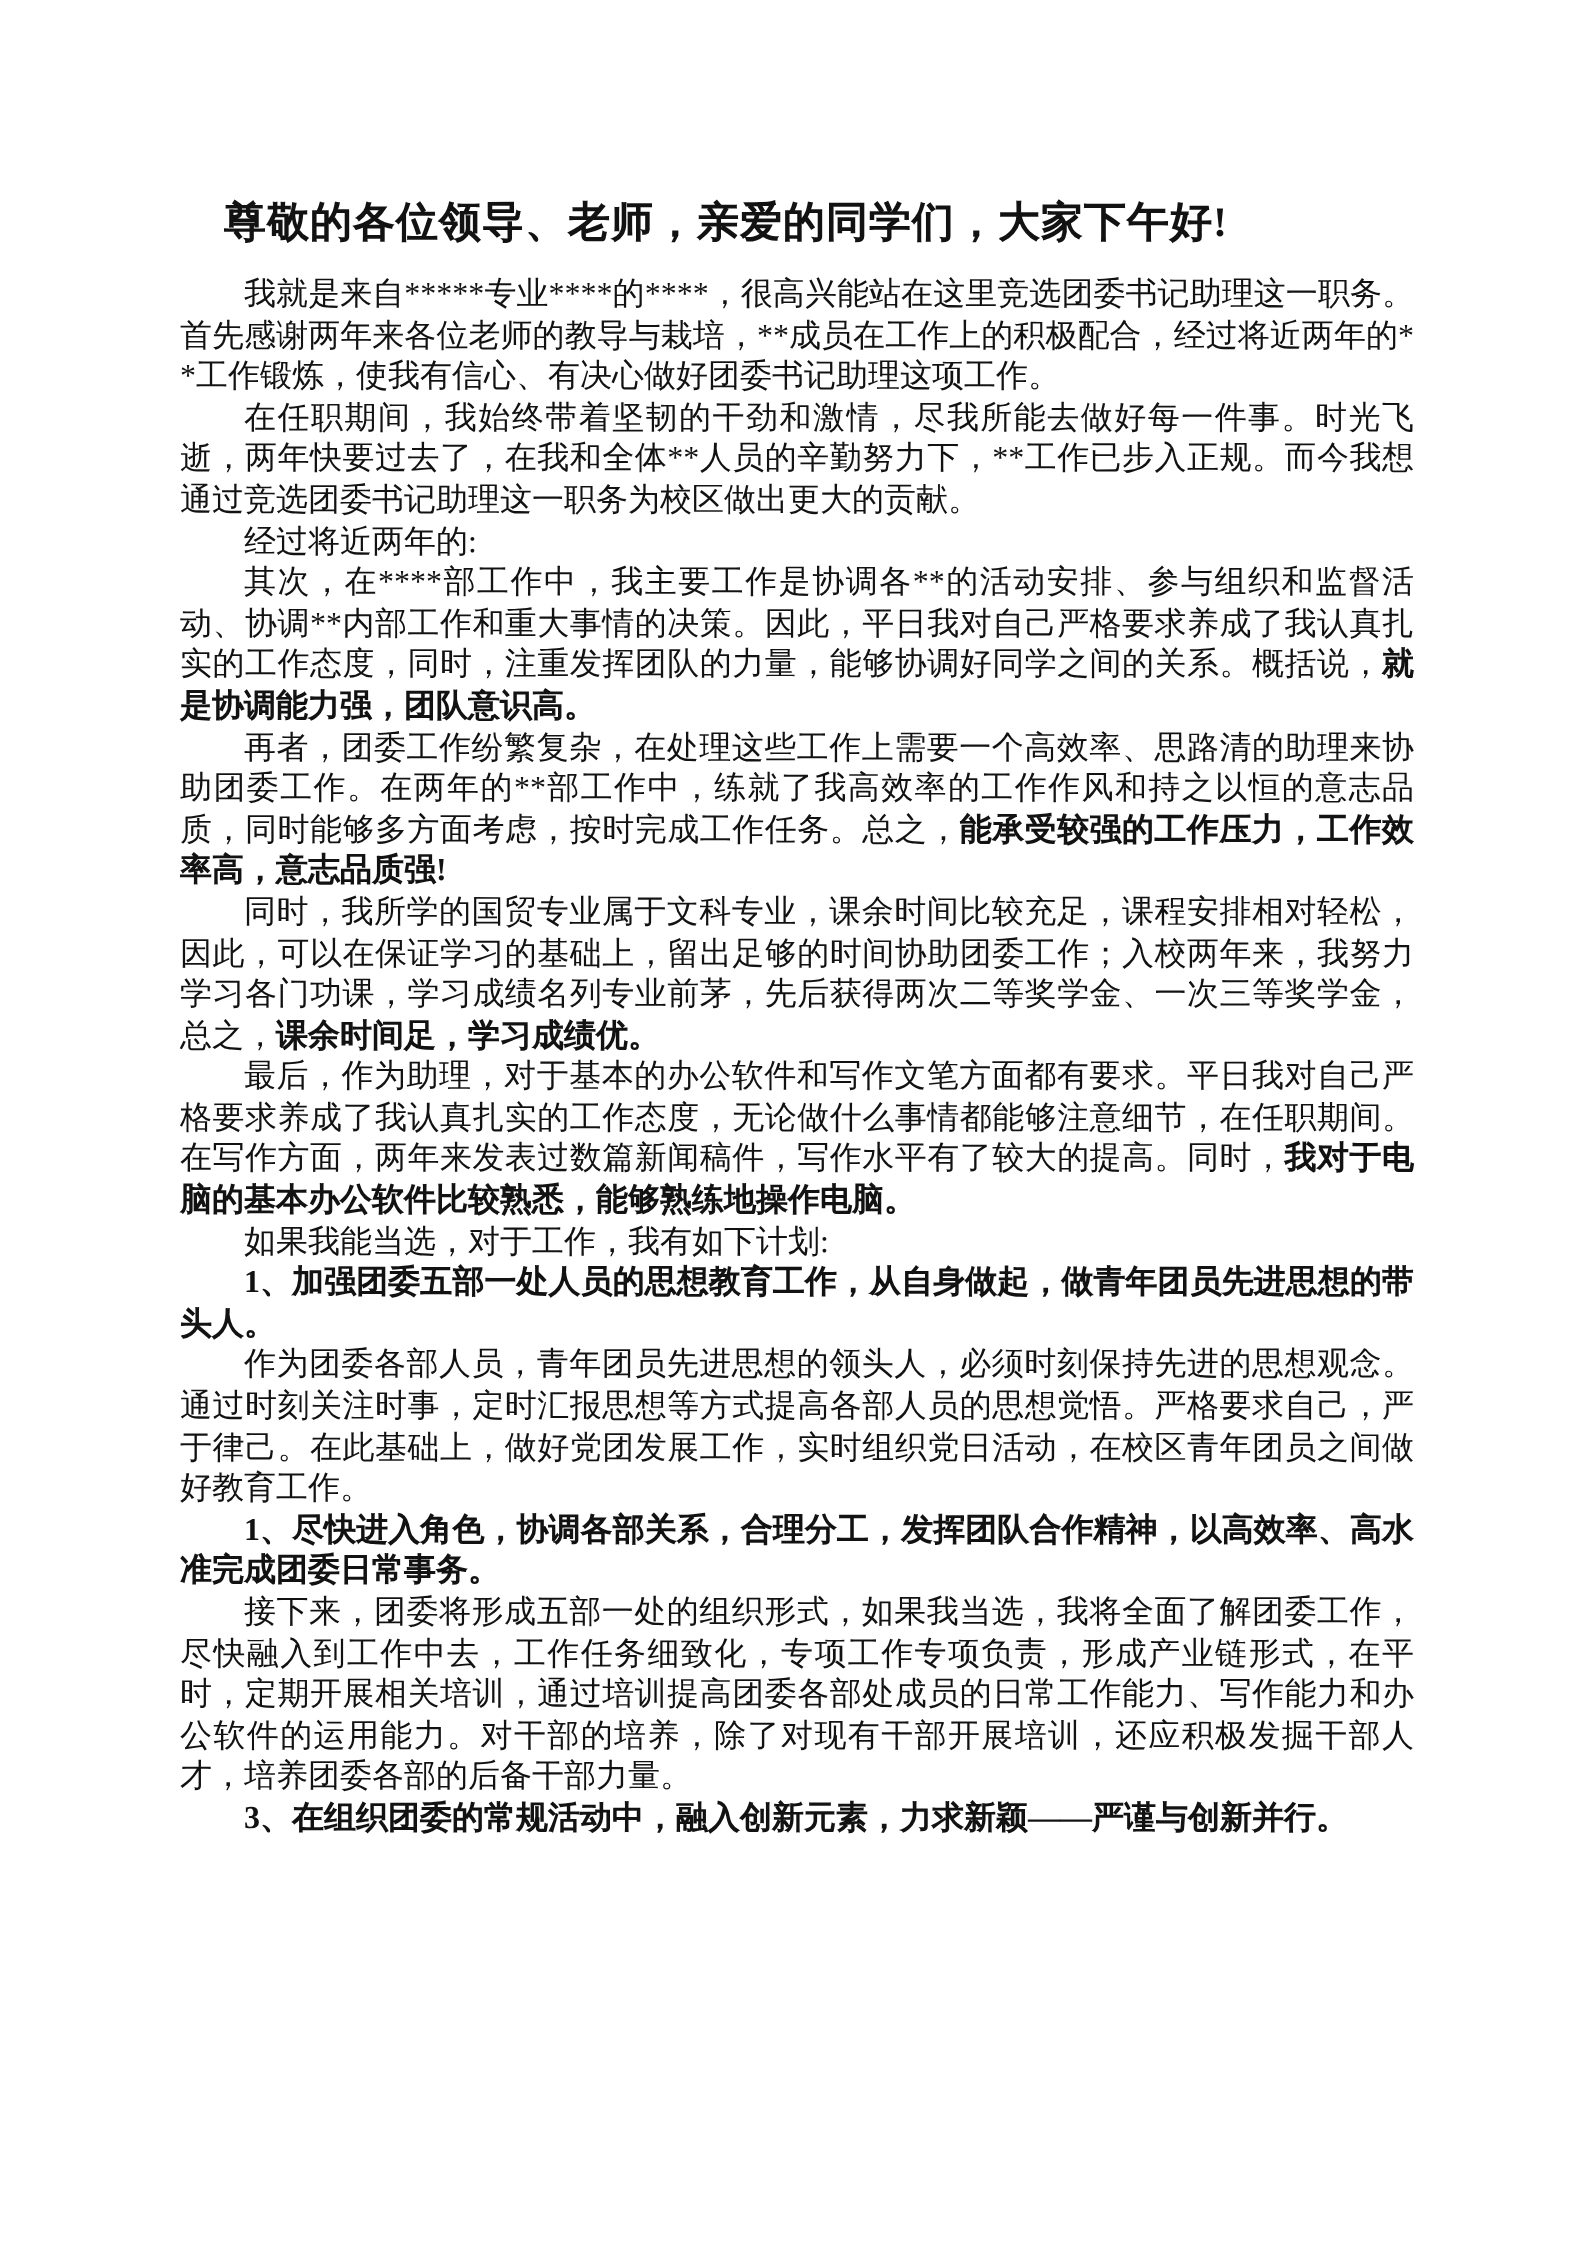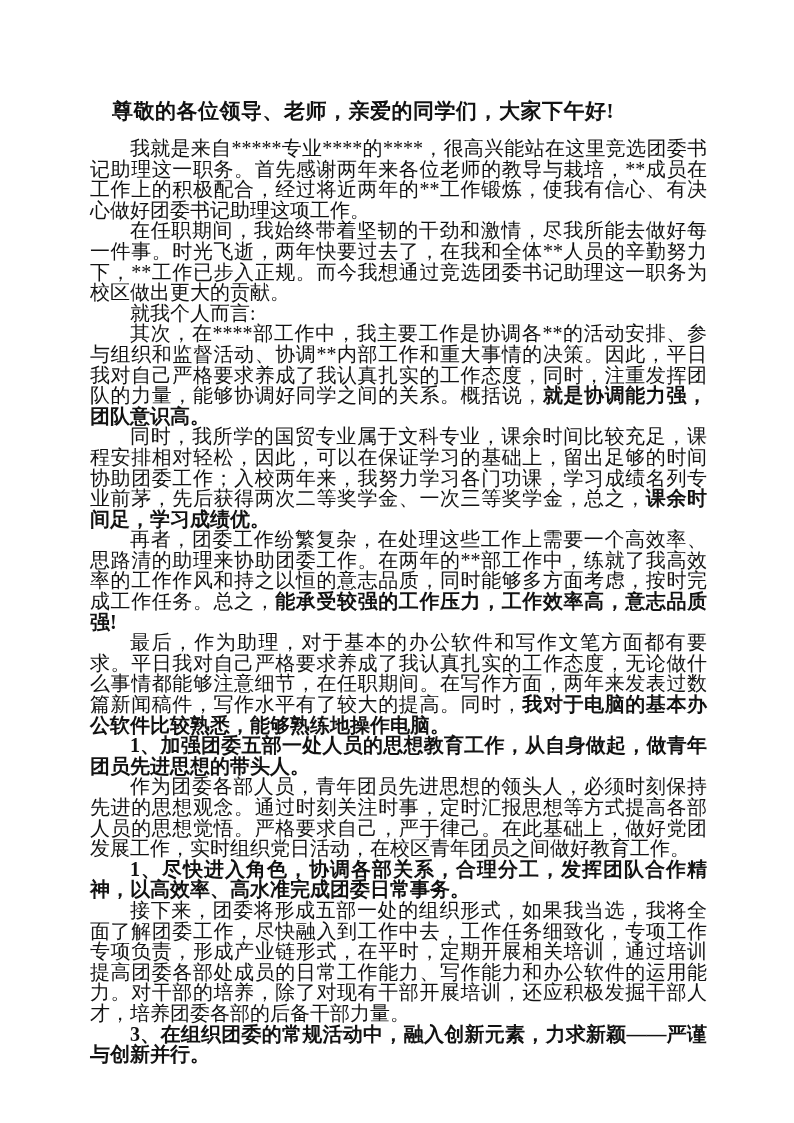--- a/index.html
+++ b/index.html
@@ -25,45 +25,46 @@
   .doc-title {
     font-size: 21px;
     font-weight: bold;
     line-height: 30px;
     margin: 0 0 12px 22px;
     letter-spacing: 0.5px;
     white-space: nowrap;
   }
   .doc-body p {
     margin: 0;
-    font-size: 20px;
+    font-size: 16px;
     line-height: 20.6px;
     text-indent: 2em;
     text-align: justify;
     text-justify: inter-ideograph;
     word-break: break-all;
   }
   .doc-body .bold {
     font-weight: bold;
   }
 </style>
 </head>
 <body>
 
 <div class="page">
   <div class="content">
     <h1 class="doc-title">尊敬的各位领导、老师，亲爱的同学们，大家下午好!</h1>
     <div class="doc-body">
         <p><span>我就是来自*****专业****的****，很高兴能站在这里竞选团委书记助理这一职务。首先感谢两年来各位老师的教导与栽培，**成员在工作上的积极配合，经过将近两年的**工作锻炼，使我有信心、有决心做好团委书记助理这项工作。</span></p>
         <p><span>在任职期间，我始终带着坚韧的干劲和激情，尽我所能去做好每一件事。时光飞逝，两年快要过去了，在我和全体**人员的辛勤努力下，**工作已步入正规。而今我想通过竞选团委书记助理这一职务为校区做出更大的贡献。</span></p>
-        <p><span>就我个人而言:</span></p>
+        <p><span>经过将近两年的:</span></p>
         <p><span>其次，在****部工作中，我主要工作是协调各**的活动安排、参与组织和监督活动、协调**内部工作和重大事情的决策。因此，平日我对自己严格要求养成了我认真扎实的工作态度，同时，注重发挥团队的力量，能够协调好同学之间的关系。概括说，</span><span class="bold">就是协调能力强，团队意识高。</span></p>
+        <p><span>再者，团委工作纷繁复杂，在处理这些工作上需要一个高效率、思路清的助理来协助团委工作。在两年的**部工作中，练就了我高效率的工作作风和持之以恒的意志品质，同时能够多方面考虑，按时完成工作任务。总之，</span><span class="bold">能承受较强的工作压力，工作效率高，意志品质强!</span></p>
         <p><span>同时，我所学的国贸专业属于文科专业，课余时间比较充足，课程安排相对轻松，因此，可以在保证学习的基础上，留出足够的时间协助团委工作；入校两年来，我努力学习各门功课，学习成绩名列专业前茅，先后获得两次二等奖学金、一次三等奖学金，总之，</span><span class="bold">课余时间足，学习成绩优。</span></p>
-        <p><span>再者，团委工作纷繁复杂，在处理这些工作上需要一个高效率、思路清的助理来协助团委工作。在两年的**部工作中，练就了我高效率的工作作风和持之以恒的意志品质，同时能够多方面考虑，按时完成工作任务。总之，</span><span class="bold">能承受较强的工作压力，工作效率高，意志品质强!</span></p>
         <p><span>最后，作为助理，对于基本的办公软件和写作文笔方面都有要求。平日我对自己严格要求养成了我认真扎实的工作态度，无论做什么事情都能够注意细节，在任职期间。在写作方面，两年来发表过数篇新闻稿件，写作水平有了较大的提高。同时，</span><span class="bold">我对于电脑的基本办公软件比较熟悉，能够熟练地操作电脑。</span></p>
+        <p><span>如果我能当选，对于工作，我有如下计划:</span></p>
         <p><span class="bold">1、加强团委五部一处人员的思想教育工作，从自身做起，做青年团员先进思想的带头人。</span></p>
         <p><span>作为团委各部人员，青年团员先进思想的领头人，必须时刻保持先进的思想观念。通过时刻关注时事，定时汇报思想等方式提高各部人员的思想觉悟。严格要求自己，严于律己。在此基础上，做好党团发展工作，实时组织党日活动，在校区青年团员之间做好教育工作。</span></p>
         <p><span class="bold">1、尽快进入角色，协调各部关系，合理分工，发挥团队合作精神，以高效率、高水准完成团委日常事务。</span></p>
         <p><span>接下来，团委将形成五部一处的组织形式，如果我当选，我将全面了解团委工作，尽快融入到工作中去，工作任务细致化，专项工作专项负责，形成产业链形式，在平时，定期开展相关培训，通过培训提高团委各部处成员的日常工作能力、写作能力和办公软件的运用能力。对干部的培养，除了对现有干部开展培训，还应积极发掘干部人才，培养团委各部的后备干部力量。</span></p>
         <p><span class="bold">3、在组织团委的常规活动中，融入创新元素，力求新颖——严谨与创新并行。</span></p>
       </div>
   </div>
 </div>
 
 </body></html>

